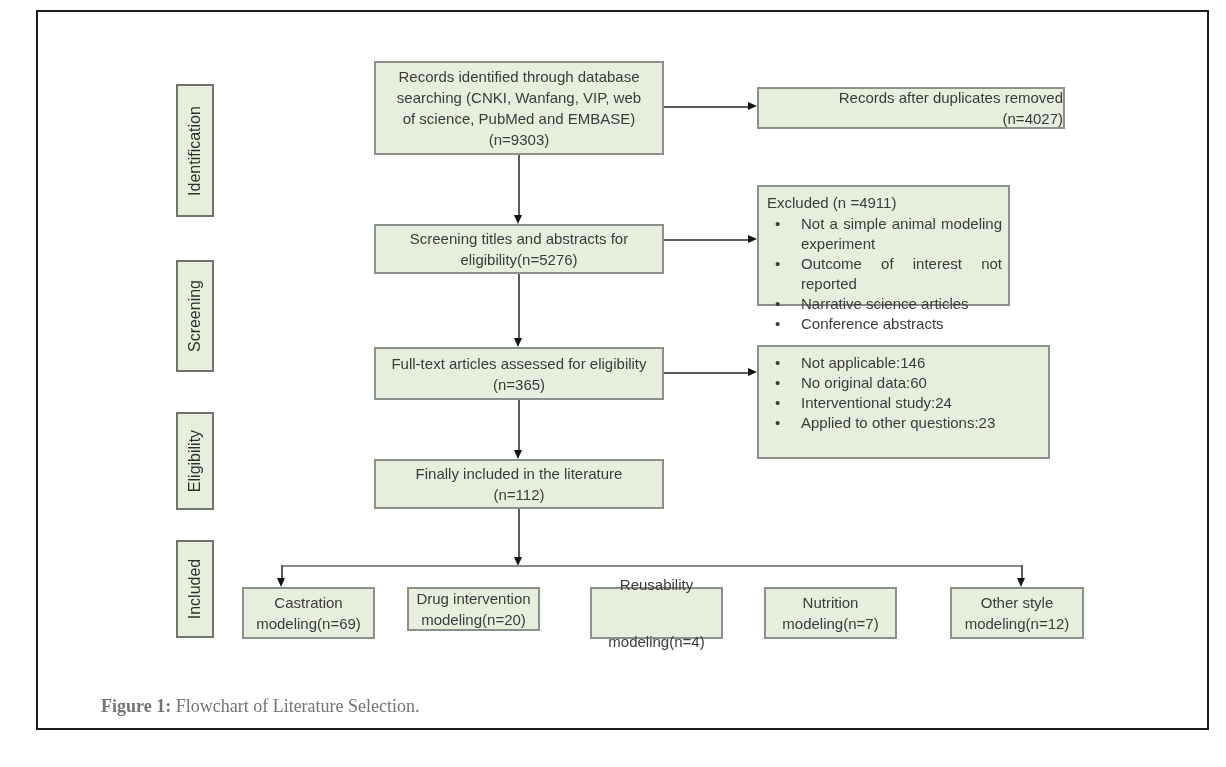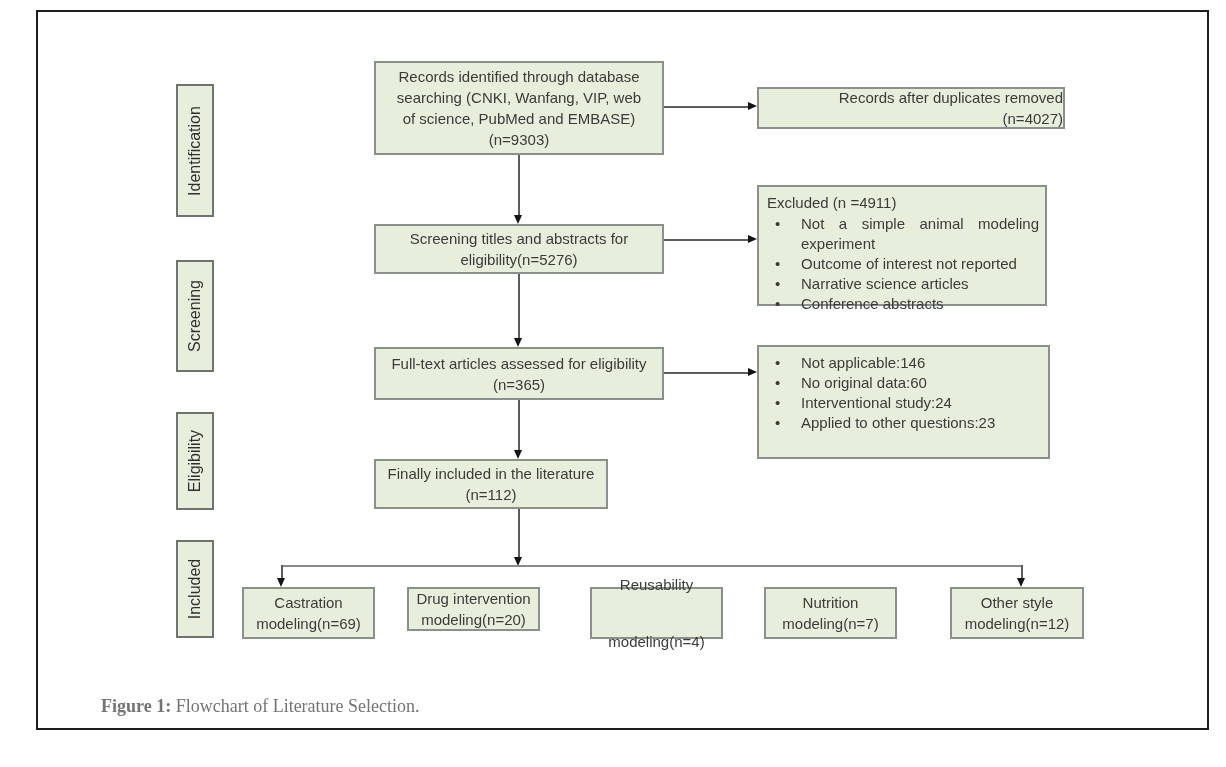--- a/index.html
+++ b/index.html
@@ -56,30 +56,30 @@
       <div>(n=9303)</div>
     </div>
     <div class="fbox" style="left:336px;top:212px;width:290px;height:50px;">
       <div>Screening titles and abstracts for</div>
       <div>eligibility(n=5276)</div>
     </div>
     <div class="fbox" style="left:336px;top:335px;width:290px;height:53px;">
       <div>Full-text articles assessed for eligibility</div>
       <div>(n=365)</div>
     </div>
-    <div class="fbox" style="left:336px;top:447px;width:234px;height:50px;">
+    <div class="fbox" style="left:336px;top:447px;width:290px;height:50px;">
       <div>Finally included in the literature</div>
       <div>(n=112)</div>
     </div>
 
     <div class="fbox" style="left:719px;top:75px;width:308px;height:42px;align-items:flex-end;">
       <div>Records after duplicates removed</div>
       <div>(n=4027)</div>
     </div>
-    <div class="fbox side" style="left:719px;top:173px;width:290px;height:121px;">
+    <div class="fbox side" style="left:719px;top:173px;width:253px;height:121px;">
       <div class="title">Excluded (n =4911)</div>
       <div class="bullet-row">
         <span class="dot">•</span>
         <span class="item-text">Not a simple animal modeling experiment</span>
         </div>
       <div class="bullet-row">
         <span class="dot">•</span>
         <span class="item-text">Outcome of interest not reported</span>
         </div>
       <div class="bullet-row">

